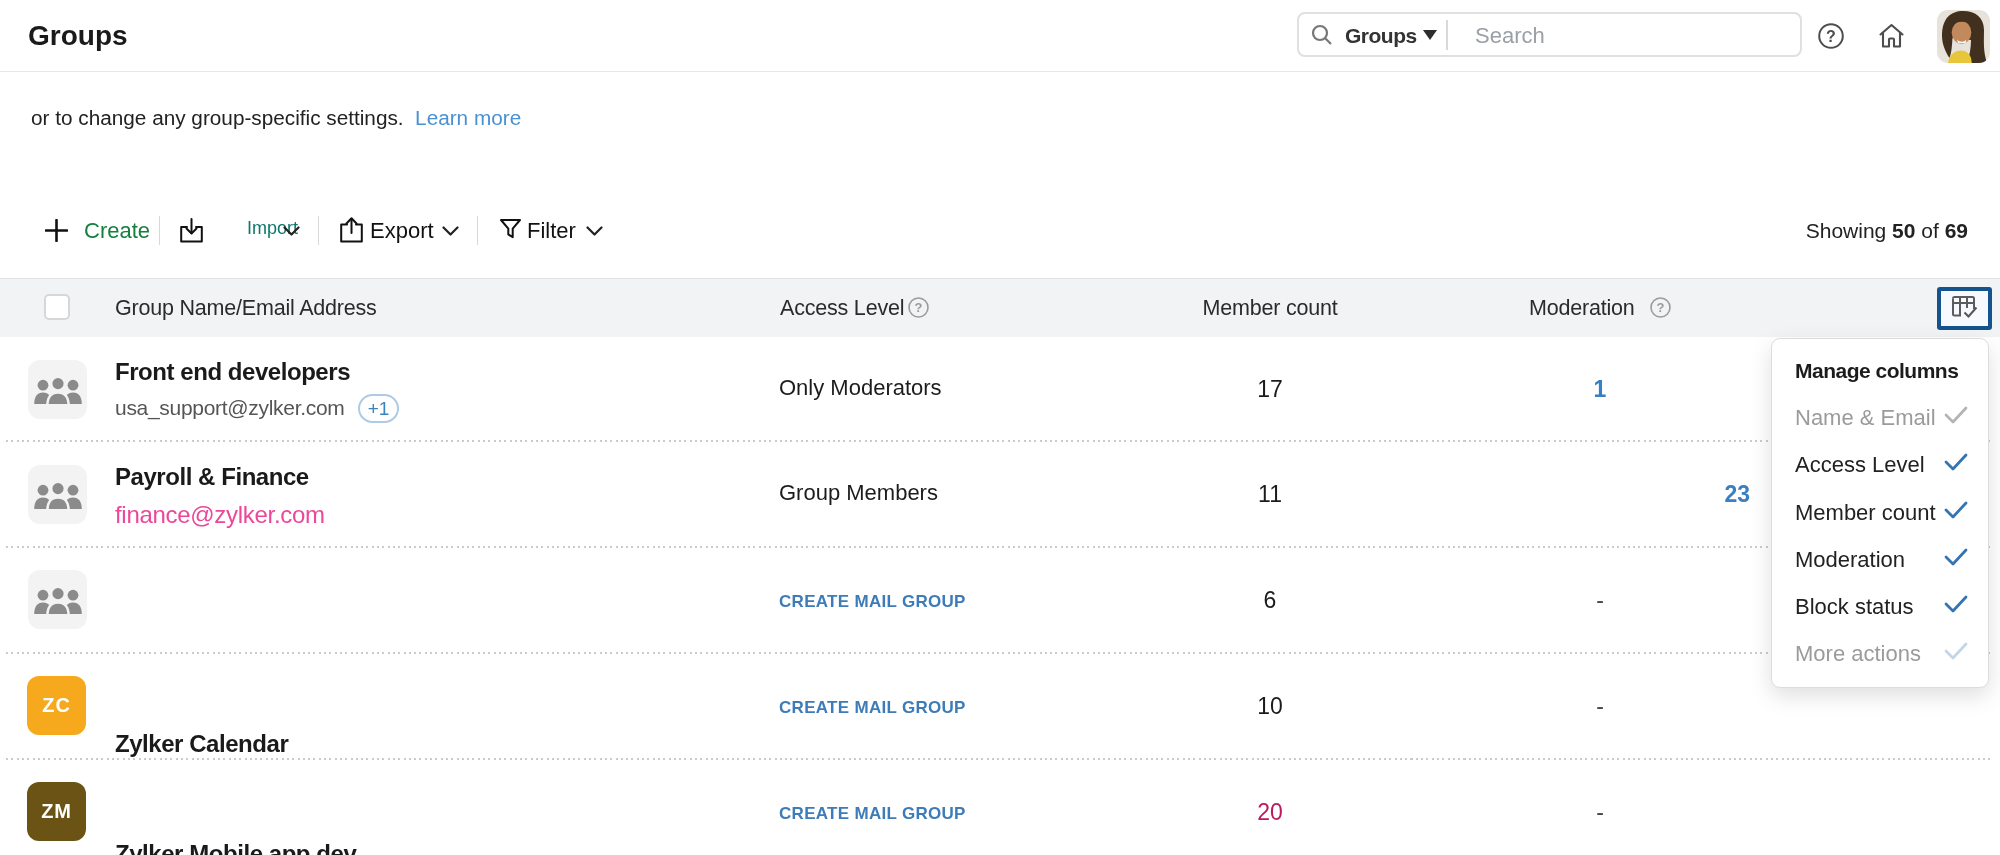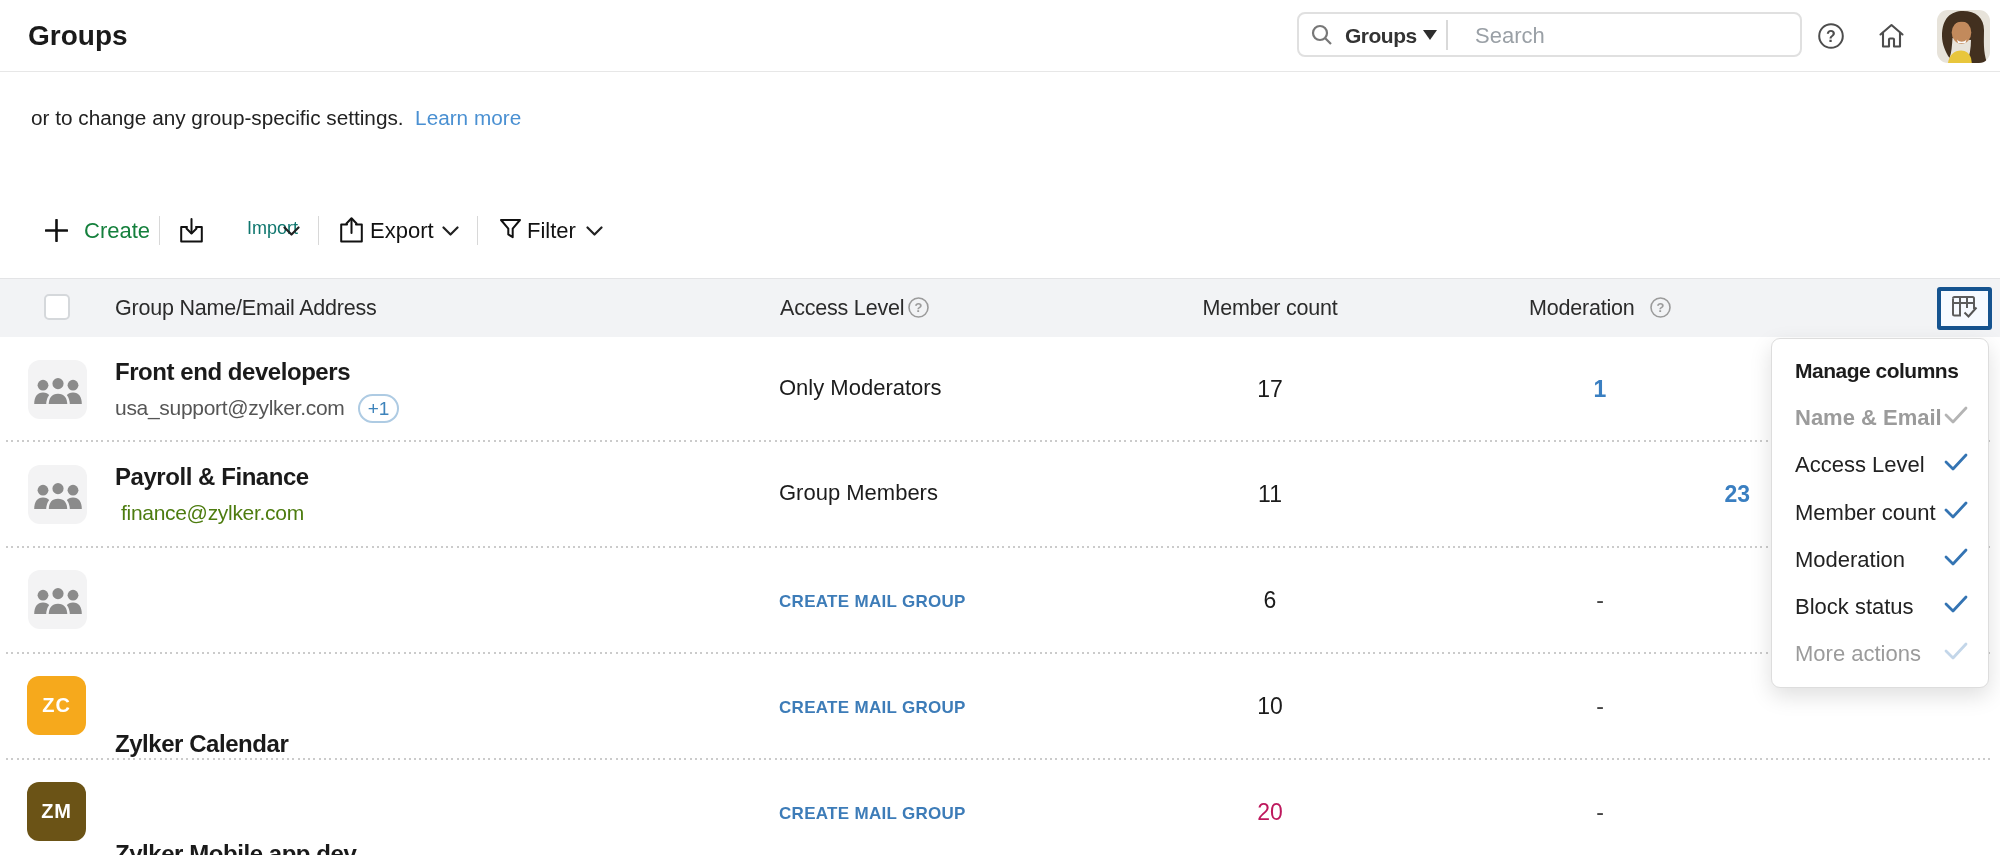--- a/index.html
+++ b/index.html
@@ -85,20 +85,21 @@
   <div class="abs" style="left:477px; top:216px; width:1px; height:29px; background:#d8d8d8;"></div>
 
   <svg class="abs" style="left:500px; top:219px;" width="21" height="22" viewBox="0 0 21 22" fill="none" stroke="#111" stroke-width="2" stroke-linejoin="round">
     <path d="M1 1 H20 L12.7 9.6 V18.2 L8.3 15.4 V9.6 Z"></path>
   </svg>
   <div class="abs" style="left:527px; top:218px; font-size:22px; color:#111;">Filter</div>
   <svg class="abs" style="left:586px; top:226px;" width="17" height="11" viewBox="0 0 17 11" fill="none" stroke="#222" stroke-width="2.2" stroke-linecap="round" stroke-linejoin="round">
       <path d="M1.5 1.5 L8.5 8.5 L15.5 1.5"></path>
     </svg>
 
+  <div class="abs" style="left:1668px; top:219px; width:300px; font-size:21px; color:#222; text-align:right;">Showing <b>50</b> of <b>69</b></div>
 
   <div class="abs" style="left:0; top:278px; width:2000px; height:59px; background:#f2f3f5; border-top:1px solid #e3e4e6;"></div>
   <div class="abs" style="left:44px; top:294px; width:26px; height:26px; background:#fff; border:2px solid #d5d8db; border-radius:5px;"></div>
   <div class="abs" style="left:115px; top:296px; font-size:21.5px; letter-spacing:-0.2px; color:#2b2b2b;">Group Name/Email Address</div>
   <div class="abs" style="left:780px; top:296px; font-size:21.5px; letter-spacing:-0.2px; color:#2b2b2b;">Access Level</div>
   <svg class="abs" style="left:908px; top:297px;" width="21" height="21" viewBox="0 0 21 21">
     <circle cx="10.5" cy="10.5" r="9.5" fill="none" stroke="#9b9b9b" stroke-width="1.6"></circle>
     <text x="10.5" y="15" font-size="13" font-weight="700" fill="#9b9b9b" text-anchor="middle" font-family="Liberation Sans">?</text>
   </svg>
   <div class="abs" style="left:1120px; top:296px; width:300px; font-size:21.5px; letter-spacing:-0.2px; color:#2b2b2b; text-align:center;">Member count</div>
@@ -152,21 +153,21 @@
           <circle cx="41" cy="9.2" r="5.4"></circle>
           <path d="M32.2 28 C32.2 21 35.2 16.6 41 16.6 C46.8 16.6 49.8 21 49.8 28 Z"></path>
         </g>
     <g fill="#8b8b8b" stroke="#f3f3f4" stroke-width="2.6">
           <circle cx="26" cy="7.6" r="6.9"></circle>
           <path d="M15.4 29.3 C15.4 21 19.4 16.4 26 16.4 C32.6 16.4 36.6 21 36.6 29.3 Z"></path>
         </g>
   </svg>
     </div>
   <div class="abs" style="left:115px; top:463px; font-size:24px; font-weight:700; letter-spacing:-0.45px; color:#1a1a1a;">Payroll &amp; Finance</div>
-  <div class="abs" style="left:115px; top:501px; font-size:21px; letter-spacing:-0.3px; color:#4d7c0f;margin-left:6px;">finance@zylker.com</div>
+  <div class="abs" style="left:115px; top:501px; font-size:24px; letter-spacing:-0.3px; color:#ec4899;">finance@zylker.com</div>
   <div class="abs" style="left:779px; top:480px; font-size:22px; color:#1c1c1c;">Group Members</div>
   <div class="abs" style="left:1120px; top:481px; width:300px; font-size:23px; color:#1b1b1b; text-align:center;">11</div>
   <div class="abs" style="left:1450px; top:481px; width:300px; font-size:23px; font-weight:700; color:#3a7fc1; text-align:right;">23</div>
 
   <div class="abs ppl" style="left:28px; top:570px;">
       <svg width="52" height="30" viewBox="0 0 52 30" style="position:absolute; left:4px; top:16px;">
     <g fill="#8b8b8b">
           <circle cx="11" cy="9.2" r="5.4"></circle>
           <path d="M2.2 28 C2.2 21 5.2 16.6 11 16.6 C16.8 16.6 19.8 21 19.8 28 Z"></path>
           <circle cx="41" cy="9.2" r="5.4"></circle>
@@ -189,21 +190,21 @@
   <div class="abs" style="left:1450px; top:693px; width:300px; font-size:23px; color:#444; text-align:center;">-</div>
 
   <div class="abs tile" style="left:27px; top:782px; background:#6b5316;">ZM</div>
   <div class="abs" style="left:115px; top:796px; font-size:24px; font-weight:700; letter-spacing:-0.45px; color:#1a1a1a;margin-top:44px;">Zylker Mobile app dev</div>
   <div class="abs" style="left:779px; top:804px; font-size:17px; font-weight:700; letter-spacing:0.3px; color:#3d7cb8;">CREATE MAIL GROUP</div>
   <div class="abs" style="left:1120px; top:799px; width:300px; font-size:23px; color:#be185d; text-align:center;">20</div>
   <div class="abs" style="left:1450px; top:799px; width:300px; font-size:23px; color:#444; text-align:center;">-</div>
 
   <div class="abs" style="left:1771px; top:338px; width:218px; height:350px; background:#fff; border:1px solid #ddd; border-radius:9px; box-shadow:0 8px 22px rgba(0,0,0,0.13);"></div>
   <div class="abs" style="left:1795px; top:359px; font-size:21px; font-weight:700; letter-spacing:-0.5px; color:#1c1c1c;">Manage columns</div>
-  <div class="abs" style="left:1795px; top:405px; font-size:22px; color:#9b9b9b;font-weight:bold;">Name &amp; Email</div>
+  <div class="abs" style="left:1795px; top:405px; font-size:22px; color:#9b9b9b;">Name &amp; Email</div>
   <div class="abs" style="left:1795px; top:452px; font-size:22px; color:#222;">Access Level</div>
   <div class="abs" style="left:1795px; top:500px; font-size:22px; color:#222;">Member count</div>
   <div class="abs" style="left:1795px; top:547px; font-size:22px; color:#222;">Moderation</div>
   <div class="abs" style="left:1795px; top:594px; font-size:22px; color:#222;">Block status</div>
   <div class="abs" style="left:1795px; top:641px; font-size:22px; color:#9b9b9b;">More actions</div>
 
   <svg class="abs chk" style="left:1944px; top:406px;" viewBox="0 0 24 18">
       <path d="M2 9 L9 16 L22 2" stroke="#b4b4b4"></path>
     </svg>
   <svg class="abs chk" style="left:1944px; top:453px;" viewBox="0 0 24 18">

